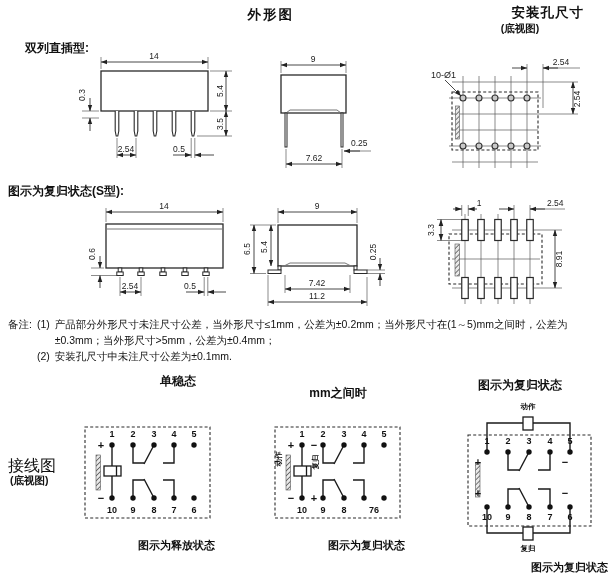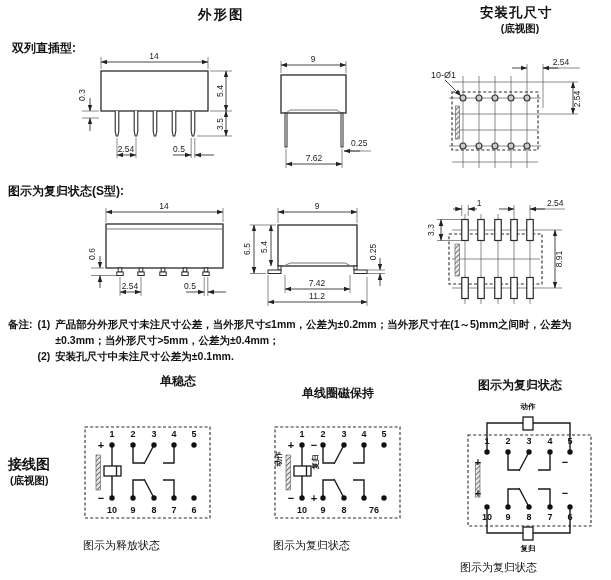--- a/index.html
+++ b/index.html
@@ -1,25 +1,25 @@
 <!DOCTYPE html>
 <html><head>
 <meta charset="utf-8">
 <style>
   *{margin:0;padding:0;box-sizing:border-box}
   html,body{width:611px;height:580px}
   body{position:relative;background:#fff;color:#111;
        font-family:"Liberation Sans","DejaVu Sans",sans-serif;overflow:hidden}
   .abs{position:absolute}
-  .hdr{font-weight:bold;font-size:13.5px;letter-spacing:2px;text-align:left}
+  .hdr{font-weight:bold;font-size:13.5px;letter-spacing:2px;text-align:right}
   .subhdr{font-weight:bold;font-size:10.5px;text-align:center;letter-spacing:0}
   .sec{font-weight:bold;font-size:12px}
-  .cap{font-weight:normal;font-size:11px;text-align:left}
+  .cap{font-weight:bold;font-size:11px;text-align:right}
   .coltitle{font-weight:bold;font-size:12px;text-align:center}
-  .notes{font-size:10.5px;font-weight:bold;line-height:1.5}
+  .notes{font-size:10.5px;font-weight:normal;line-height:1.5}
   .notes .row{display:flex}
   .notes .num{flex:none;margin-right:5px}
   svg.draw{position:absolute;overflow:visible}
   svg text{font-family:"Liberation Sans","DejaVu Sans",sans-serif;font-size:8.5px;fill:#222}
   .thin{stroke:#5a5a5a;stroke-width:0.7;fill:none}
   .dim{stroke:#333;stroke-width:0.9;fill:none}
   .body{fill:#fff;stroke:#2a2a2a;stroke-width:1.3}
   .seam{stroke:#777;stroke-width:1;fill:none}
   .dash{fill:none;stroke:#2a2a2a;stroke-width:1.1;stroke-dasharray:3 2.2}
   .wire{stroke:#1a1a1a;stroke-width:1.4;fill:none}
@@ -42,21 +42,21 @@
     <pattern id="hatch" width="3.5" height="3.5" patternUnits="userSpaceOnUse" patternTransform="rotate(45)">
       <rect width="3.5" height="3.5" fill="#e9e9e9"></rect>
       <line x1="0" y1="0" x2="0" y2="3.5" stroke="#444" stroke-width="1.4"></line>
     </pattern>
   </defs>
 </svg>
 
 <div class="abs hdr" style="left:198px;top:6px;width:96px">外形图</div>
 <div class="abs hdr" style="left:480px;top:4px;width:104px;letter-spacing:1px">安装孔尺寸</div>
 <div class="abs subhdr" style="left:468px;top:22px;width:104px">(底视图)</div>
-<div class="abs sec" style="left:12px;top:40px">双列直插型:</div>
+<div class="abs sec" style="left:25px;top:40px">双列直插型:</div>
 
 <svg class="draw" style="left:73px;top:48px" width="185" height="130" viewBox="0 0 185 130">
   <g class="thin">
     <line x1="28" y1="21" x2="28" y2="9"></line>
       <line x1="135" y1="21" x2="135" y2="9"></line>
     <line x1="137" y1="23" x2="159" y2="23"></line>
       <line x1="137" y1="63" x2="159" y2="63"></line>
     <line x1="124" y1="88" x2="159" y2="88"></line>
     <line x1="26" y1="63" x2="9" y2="63"></line>
       <line x1="26" y1="70" x2="9" y2="70"></line>
@@ -289,24 +289,24 @@
       </div>
       <div class="row">
         <span class="num">(2)</span>
         <span style="flex:1">安装孔尺寸中未注尺寸公差为±0.1mm.</span>
       </div>
     </div>
   </div>
 </div>
 
 <div class="abs coltitle" style="left:118px;top:373px;width:120px">单稳态</div>
-<div class="abs coltitle" style="left:278px;top:385px;width:120px">单线圈磁保持</div>
+<div class="abs coltitle" style="left:278px;top:385px;width:120px">mm之间时</div>
 <div class="abs coltitle" style="left:460px;top:377px;width:120px">图示为复归状态</div>
 
-<div class="abs" style="left:8px;top:456px;font-weight:bold;font-size:14px">接线图</div>
+<div class="abs" style="left:8px;top:456px;font-weight:normal;font-size:16px">接线图</div>
 <div class="abs" style="left:10px;top:474px;font-weight:bold;font-size:10.5px">(底视图)</div>
 
 <svg class="draw" style="left:83px;top:424px" width="132" height="100" viewBox="0 0 132 100">
   <rect class="dash" x="2" y="3" width="125" height="91"></rect>
   <rect class="hatchbar" x="13" y="31" width="4.5" height="35"></rect>
   <g class="wire">
     <line x1="29" y1="21" x2="29" y2="74"></line>
     <path d="M50,21 V39 H61"></path>
       <path d="M71,21 L61,40"></path>
       <path d="M91,21 V39 H80"></path>

